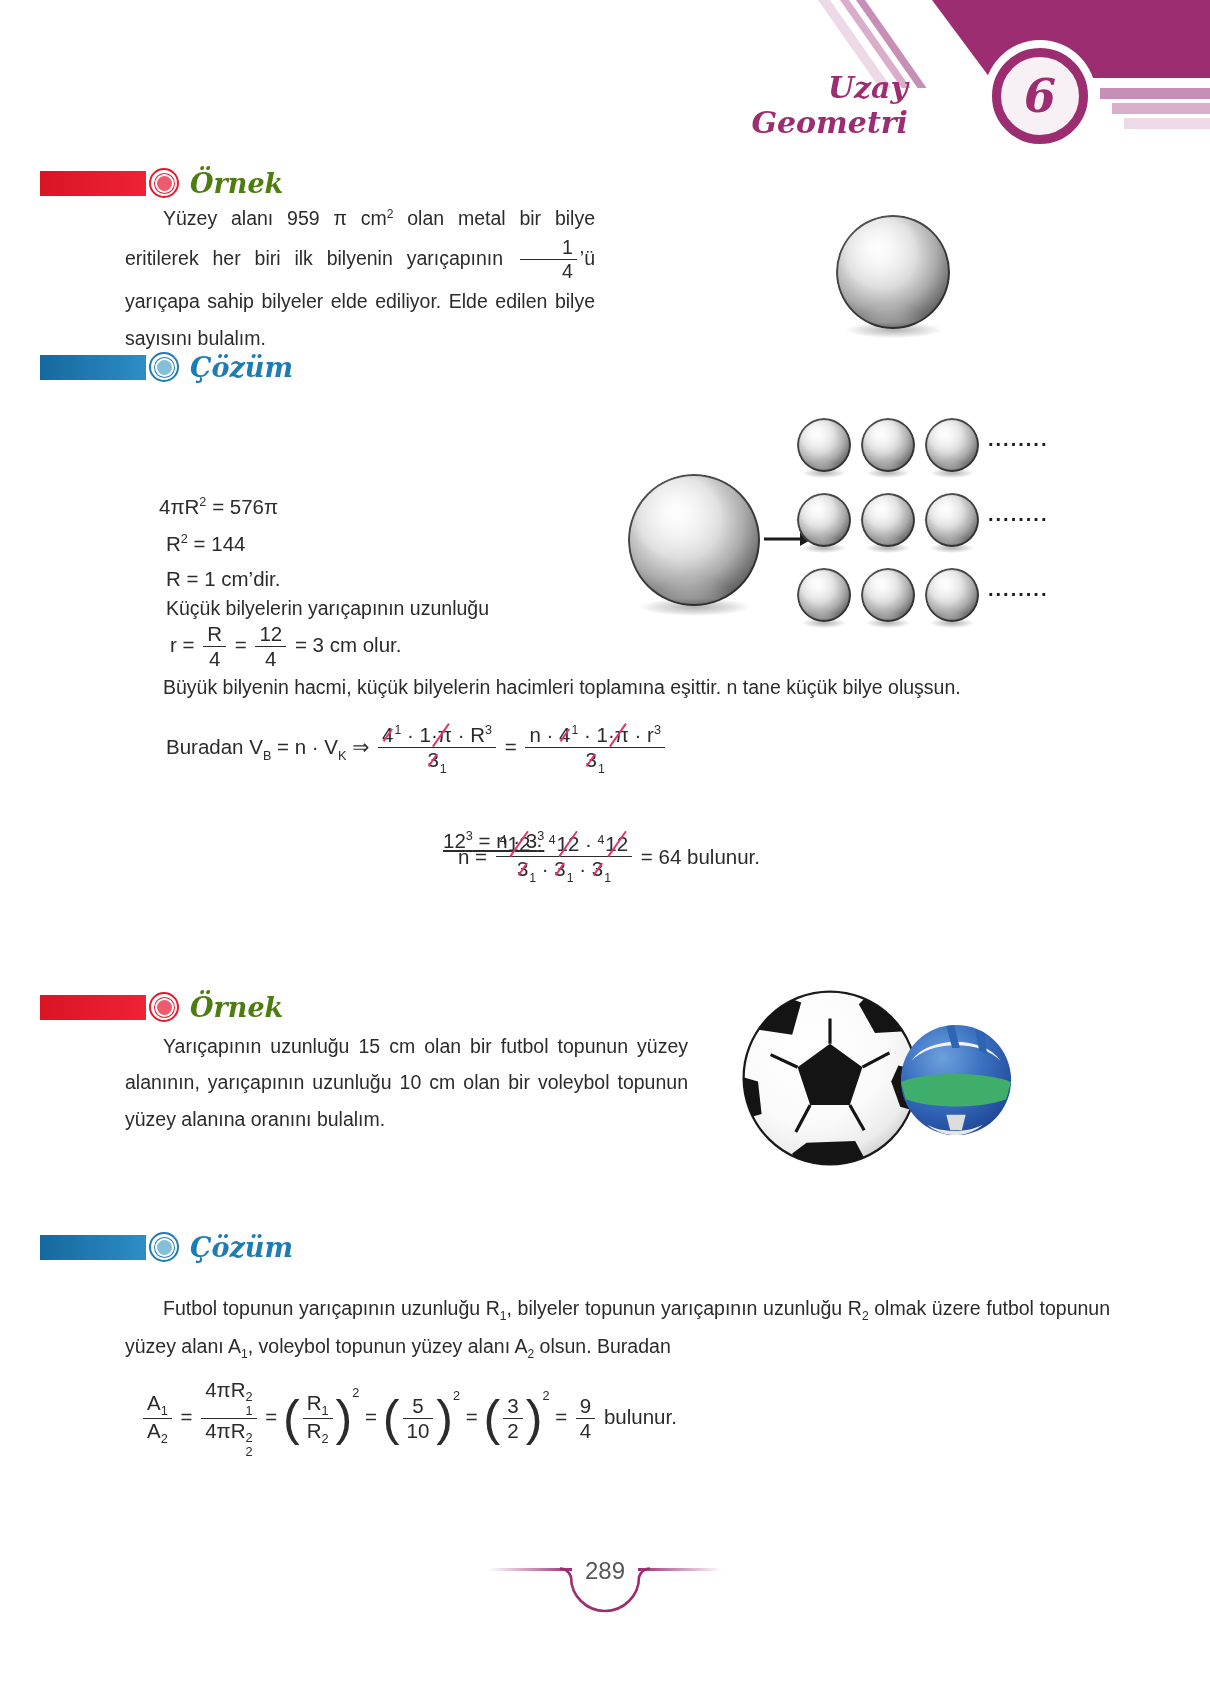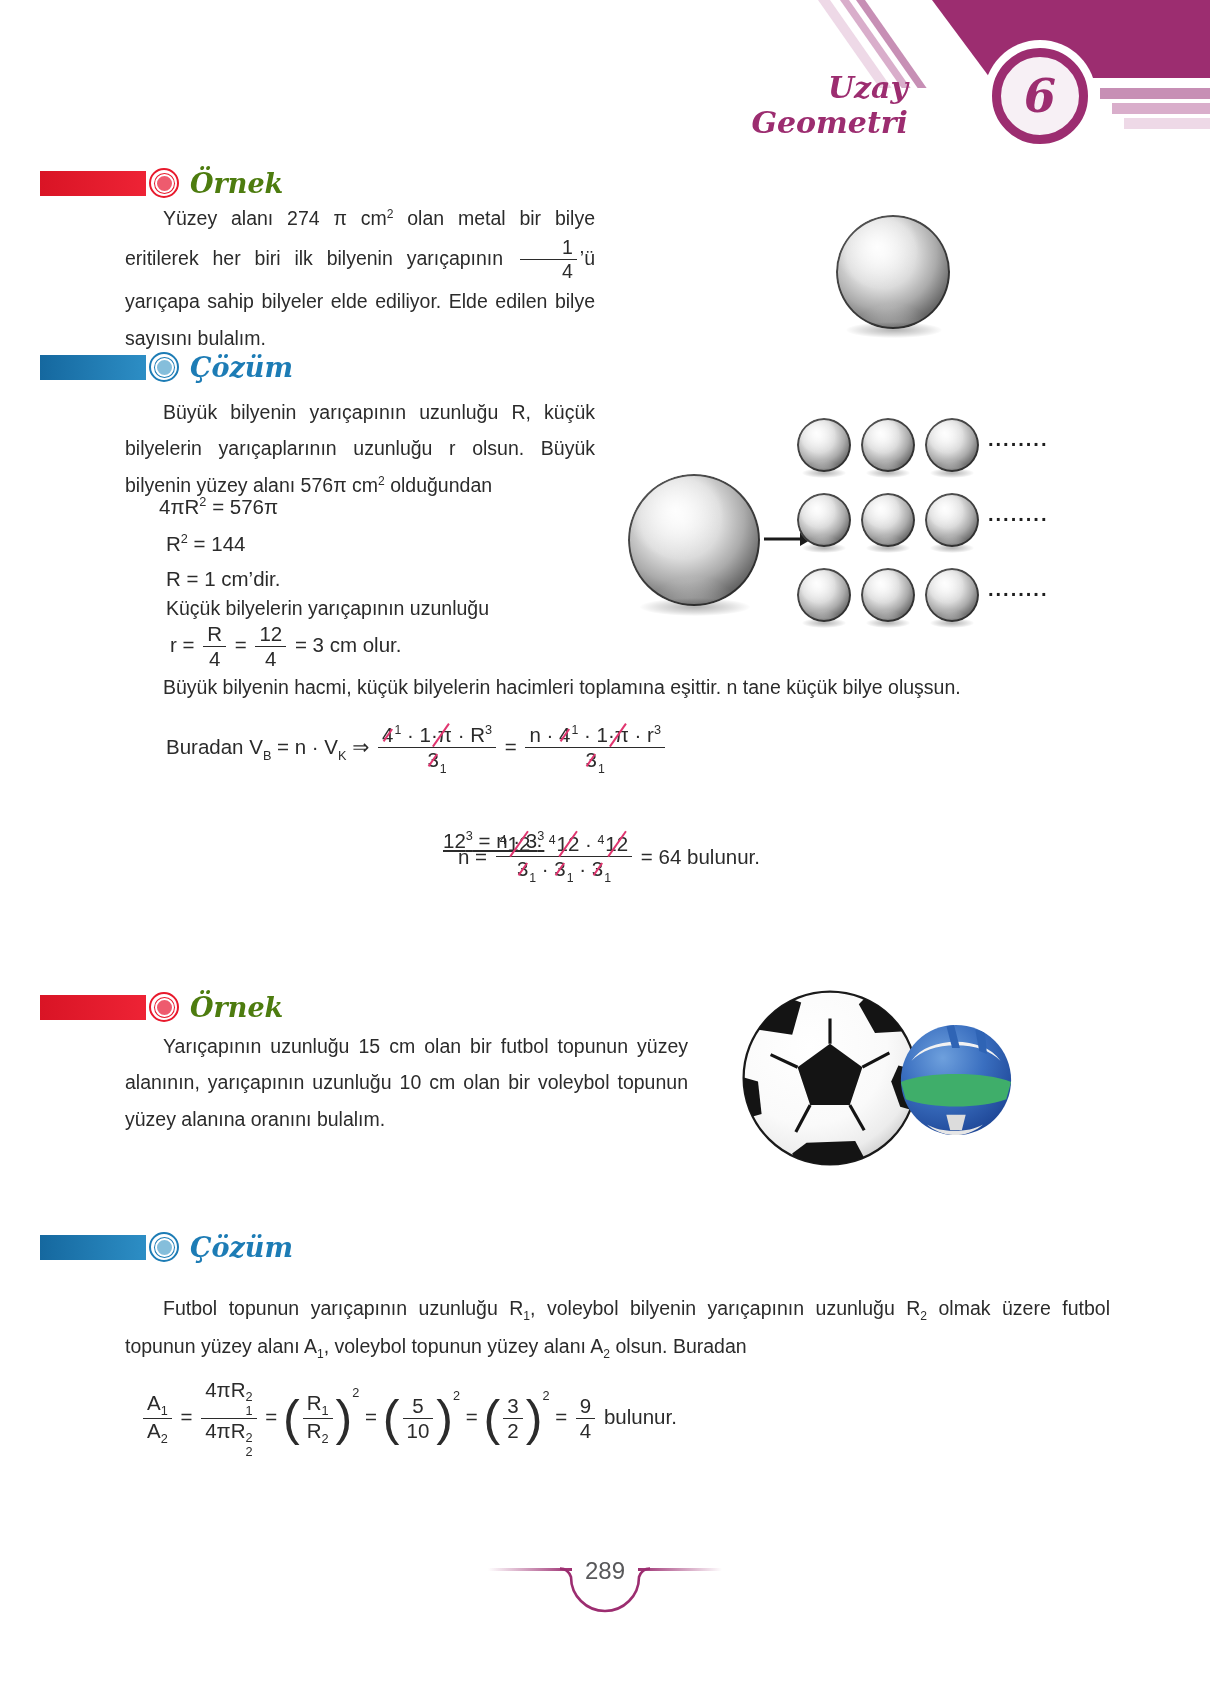--- a/index.html
+++ b/index.html
@@ -104,35 +104,34 @@
     </div>
   </div>
 
   <div class="sec-head red" style="top:166px;">
     <div class="sec-bar"></div>
     <div class="sec-icon">
         <i></i>
       </div>
     <span class="sec-label">Örnek</span>
   </div>
-  <div class="para" style="left:125px;top:200px;width:470px;"><span>Yüzey alanı 274 π cm</span><sup>2</sup><span> olan metal bir bilye eritilerek her biri ilk bilyenin yarıçapının </span><span class="frac">
+  <div class="para" style="left:125px;top:200px;width:470px;"><span>Yüzey alanı 959 π cm</span><sup>2</sup><span> olan metal bir bilye eritilerek her biri ilk bilyenin yarıçapının </span><span class="frac">
         <span class="num"><span>1</span></span>
         <span class="den"><span>4</span></span>
       </span><span>’ü yarıçapa sahip bilyeler elde ediliyor. Elde edilen bilye sayısını bulalım.</span></div>
   <div class="sphere" style="left:836px;top:215px;width:114px;height:114px;"></div>
   <div class="ball-shadow" style="left:846px;top:322px;width:96px;height:16px;"></div>
 
   <div class="sec-head blue" style="top:350px;">
     <div class="sec-bar"></div>
     <div class="sec-icon">
         <i></i>
       </div>
     <span class="sec-label">Çözüm</span>
   </div>
-  <div class="para" style="left:125px;top:394px;width:470px;"><span>Büyük bilyenin yarıçapının uzunluğu R, küçük bilyelerin yarıçaplarının uzunluğu r olsun. Büyük bilyenin yüzey alanı 576π cm</span><sup>2</sup><span> olduğundan</span></div>
   <div class="eq" style="left:159px;top:494px;text-align:center;"><span>4πR</span><sup>2</sup><span> = 576π</span></div>
   <div class="eq" style="left:166px;top:531px;"><span>R</span><sup>2</sup><span> = 144</span></div>
   <div class="eq" style="left:166px;top:567px;"><span>R = 1 cm’dir.</span></div>
   <div class="eq" style="left:166px;top:597px;font-size:19.5px;">Küçük bilyelerin yarıçapının uzunluğu</div>
   <div class="eq" style="left:170px;top:622px;"><span>r = </span><span class="frac">
         <span class="num"><span>R</span></span>
         <span class="den"><span>4</span></span>
       </span><span> = </span><span class="frac">
         <span class="num"><span>12</span></span>
         <span class="den"><span>4</span></span>
@@ -243,21 +242,21 @@
     </g>
   </svg>
 
   <div class="sec-head blue" style="top:1230px;">
     <div class="sec-bar"></div>
     <div class="sec-icon">
         <i></i>
       </div>
     <span class="sec-label">Çözüm</span>
   </div>
-  <div class="para" style="left:125px;top:1290px;width:985px;"><span>Futbol topunun yarıçapının uzunluğu R</span><sub>1</sub><span>, voleybol bilyenin yarıçapının uzunluğu R</span><sub>2</sub><span> olmak üzere futbol topunun yüzey alanı A</span><sub>1</sub><span>, voleybol topunun yüzey alanı A</span><sub>2</sub><span> olsun. Buradan</span></div>
+  <div class="para" style="left:125px;top:1290px;width:985px;"><span>Futbol topunun yarıçapının uzunluğu R</span><sub>1</sub><span>, bilyeler topunun yarıçapının uzunluğu R</span><sub>2</sub><span> olmak üzere futbol topunun yüzey alanı A</span><sub>1</sub><span>, voleybol topunun yüzey alanı A</span><sub>2</sub><span> olsun. Buradan</span></div>
   <div class="eq" style="left:140px;top:1378px;"><span class="frac">
         <span class="num"><span>A</span><sub>1</sub></span>
         <span class="den"><span>A</span><sub>2</sub></span>
       </span><span> = </span><span class="frac">
         <span class="num"><span>4πR</span><span class="supsub">
             <span>2</span>
             <span>1</span>
           </span></span>
         <span class="den"><span>4πR</span><span class="supsub">
             <span>2</span>

